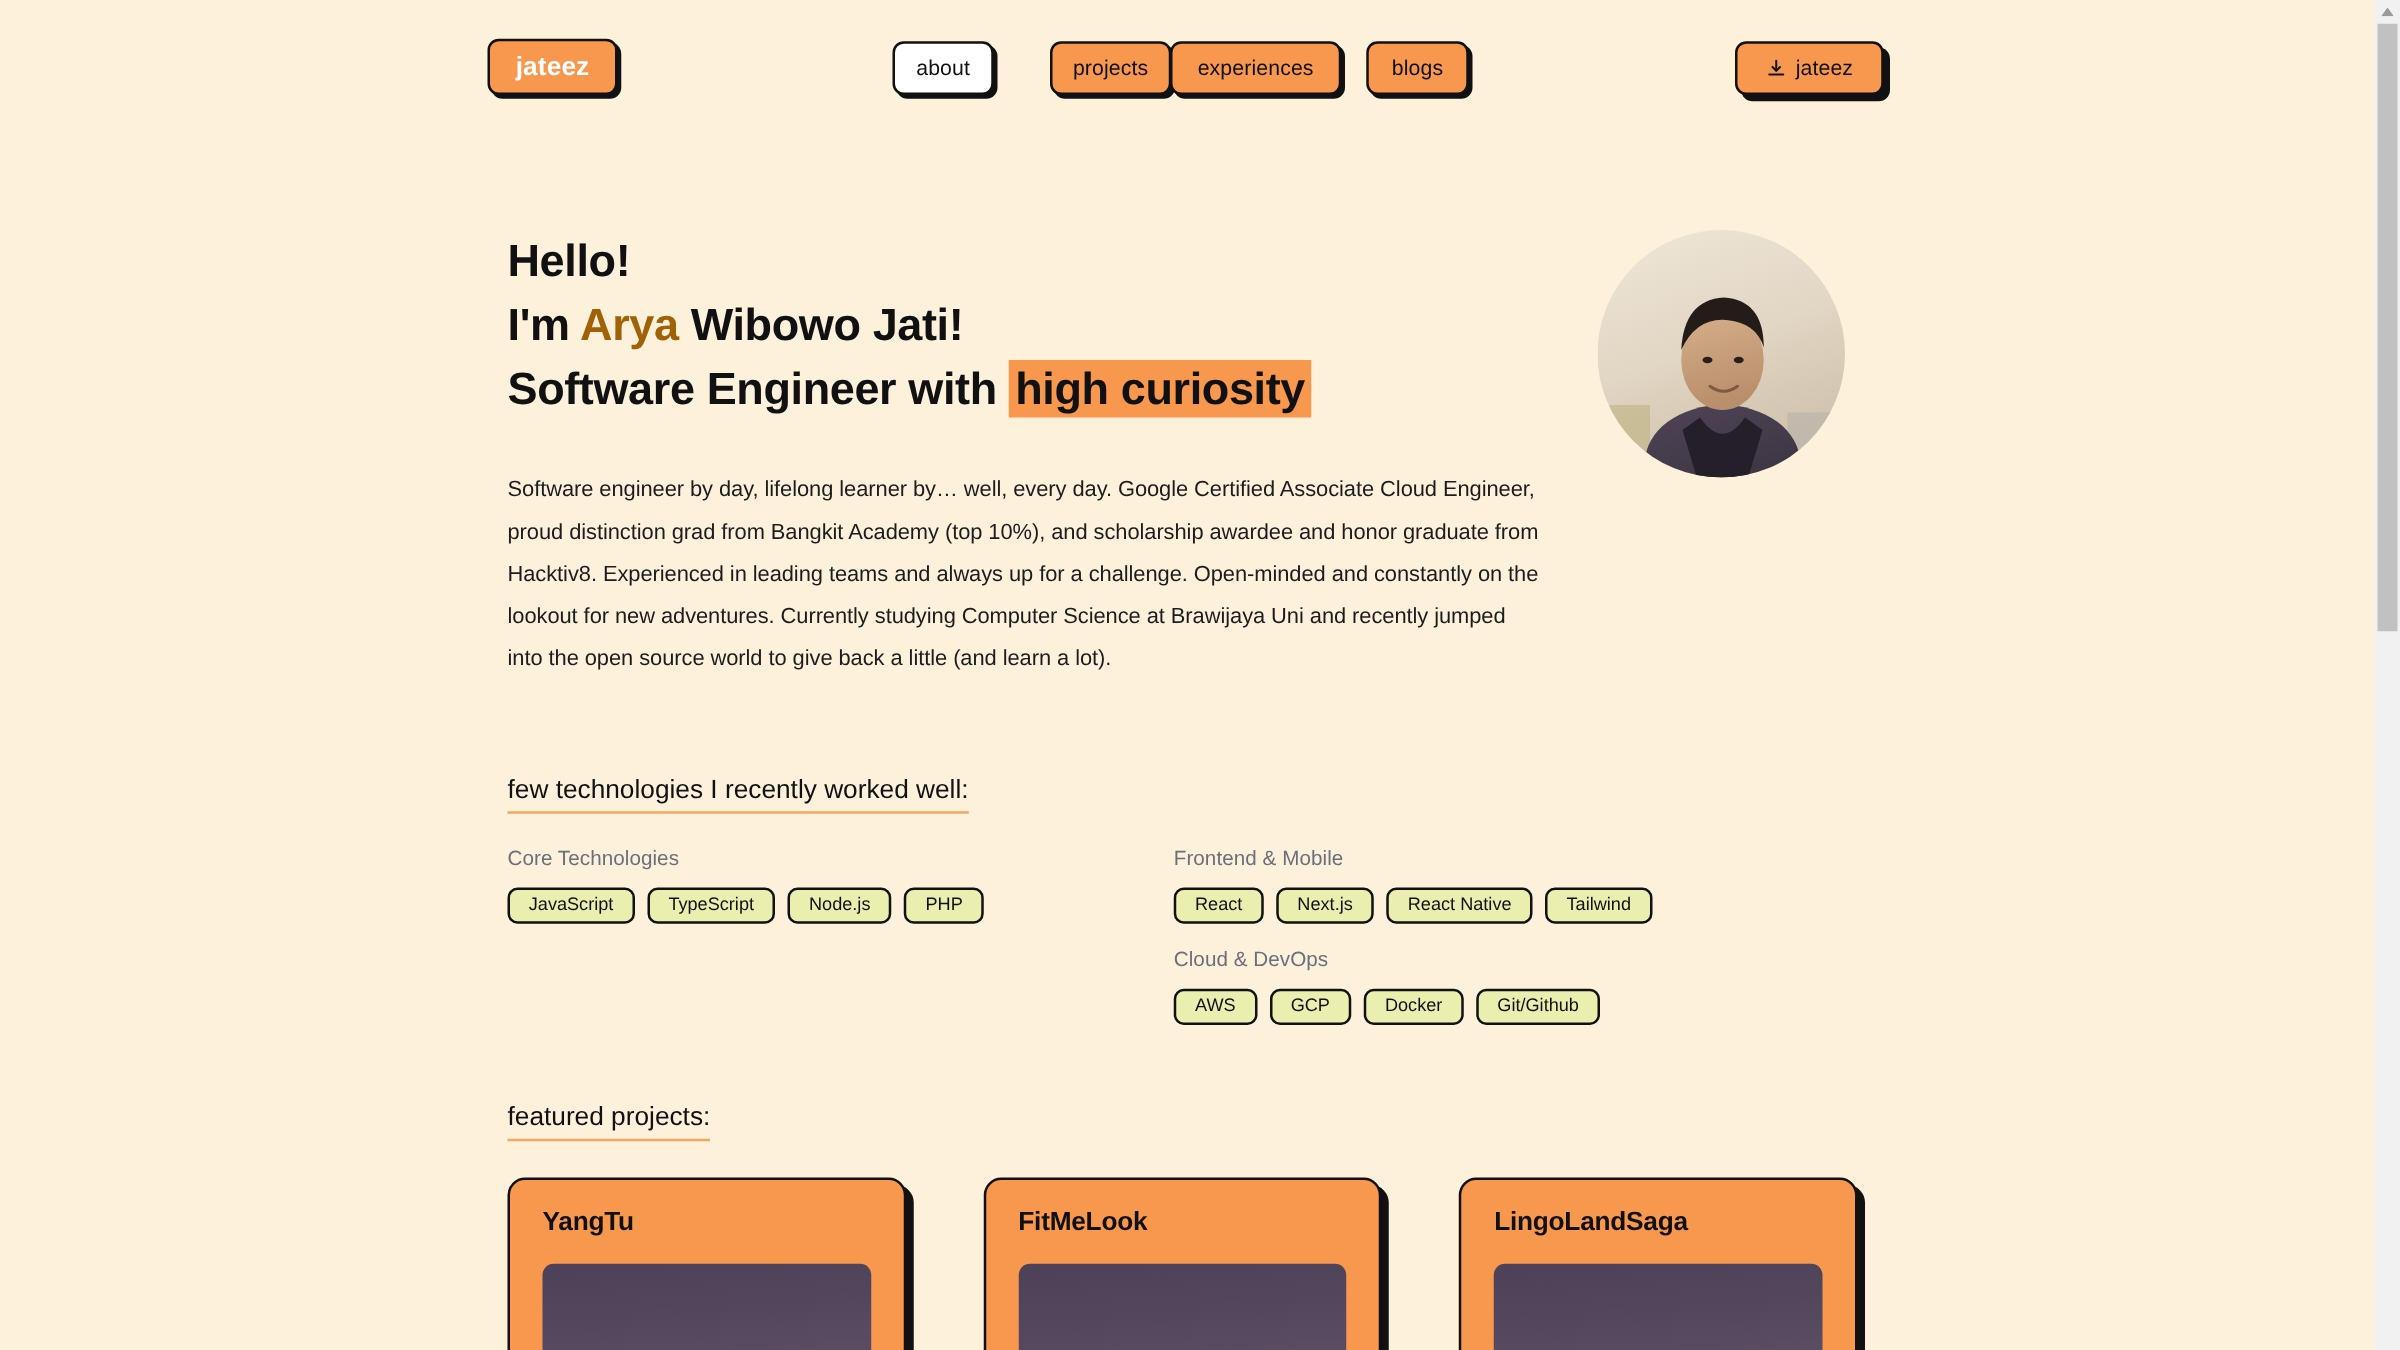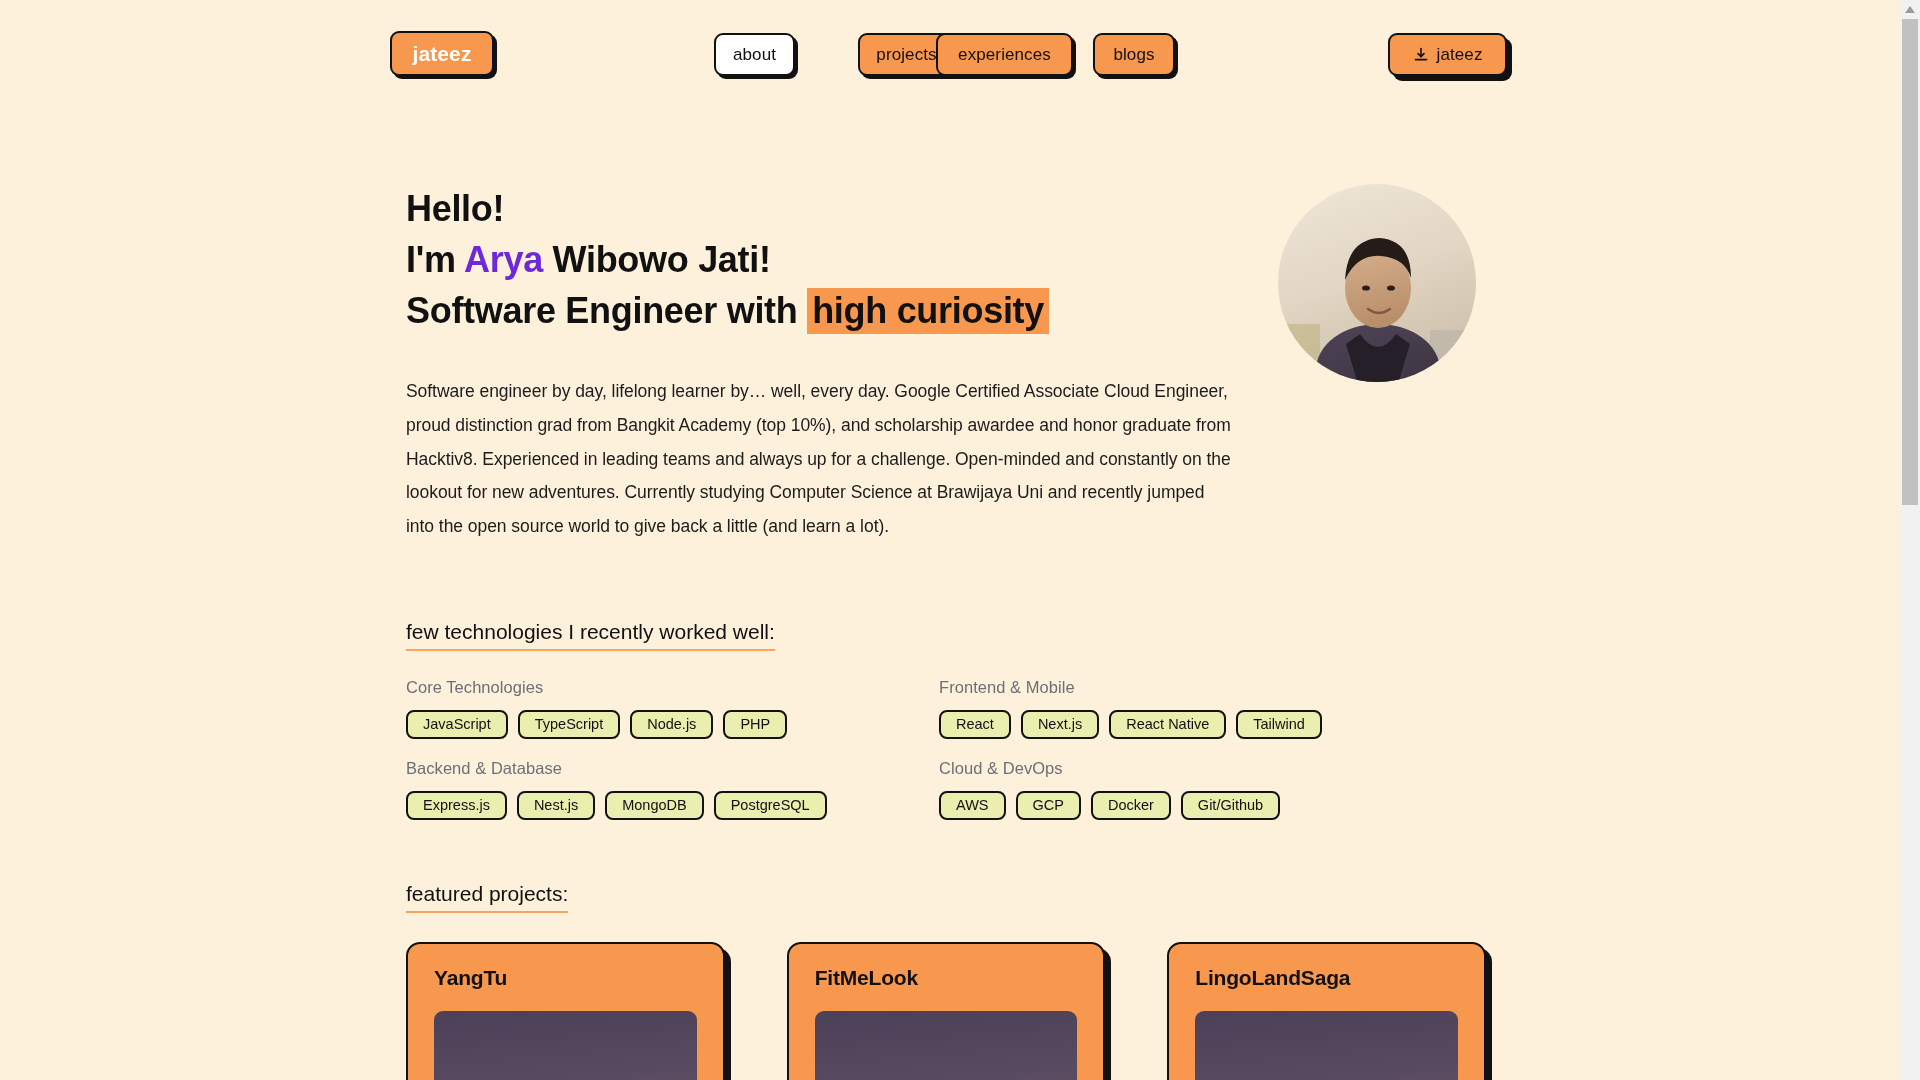--- a/index.html
+++ b/index.html
@@ -60,21 +60,21 @@
     top: 31px;
     width: 104px;
     height: 45px;
     font-weight: bold;
     font-size: 21px;
     color: #ffffff;
     box-shadow: 3px 3px 0 #111111;
   }
 
   .nav-about   { left: 714px; top: 33px; width: 81px;  height: 43px; background: #ffffff; }
-  .nav-projects{ left: 858px; top: 33px; width: 97px;  height: 43px; }
+  .nav-projects{ left: 840px; top: 33px; width: 97px;  height: 43px; }
   .nav-exp     { left: 936px; top: 33px; width: 137px; height: 43px; }
   .nav-blogs   { left: 1093px;top: 33px; width: 82px;  height: 43px; }
 
   .nav-resume  {
     left: 1388px; top: 33px; width: 119px; height: 43px;
     gap: 8px;
     box-shadow: 5px 5px 0 #111111;
   }
   .dl-icon { width: 16px; height: 16px; display: block; flex: 0 0 auto; }
 
@@ -84,21 +84,21 @@
   .hero-text { position: absolute; left: 406px; top: 183px; width: 830px; }
 
   h1.line {
     font-size: 36px;
     font-weight: bold;
     line-height: 1.42;
     letter-spacing: -0.3px;
     color: #111111;
     white-space: nowrap;
   }
-  .accent-name { color: #6d28d9; }
+  .accent-name { color: #a16207; }
   .hl {
     background: #f8984e;
     padding: 2px 5px 3px 5px;
     color: #111111;
   }
 
   .bio {
     position: absolute;
     left: 406px;
     top: 375px;
@@ -308,29 +308,20 @@
       <div class="tech-group">
         <div class="tech-group-label">Core Technologies</div>
         <div class="chip-row">
           <span class="chip">JavaScript</span>
           <span class="chip">TypeScript</span>
           <span class="chip">Node.js</span>
           <span class="chip">PHP</span>
         </div>
       </div>
 
-      <div class="tech-group">
-        <div class="tech-group-label">Backend &amp; Database</div>
-        <div class="chip-row">
-          <span class="chip">Express.js</span>
-          <span class="chip">Nest.js</span>
-          <span class="chip">MongoDB</span>
-          <span class="chip">PostgreSQL</span>
-        </div>
-      </div>
     </div>
 
     <div class="tech-col-r">
 
       <div class="tech-group">
         <div class="tech-group-label">Frontend &amp; Mobile</div>
         <div class="chip-row">
           <span class="chip">React</span>
           <span class="chip">Next.js</span>
           <span class="chip">React Native</span>

